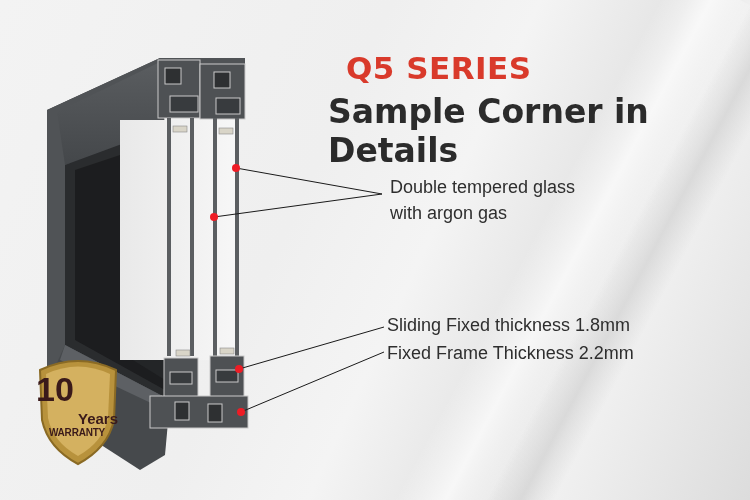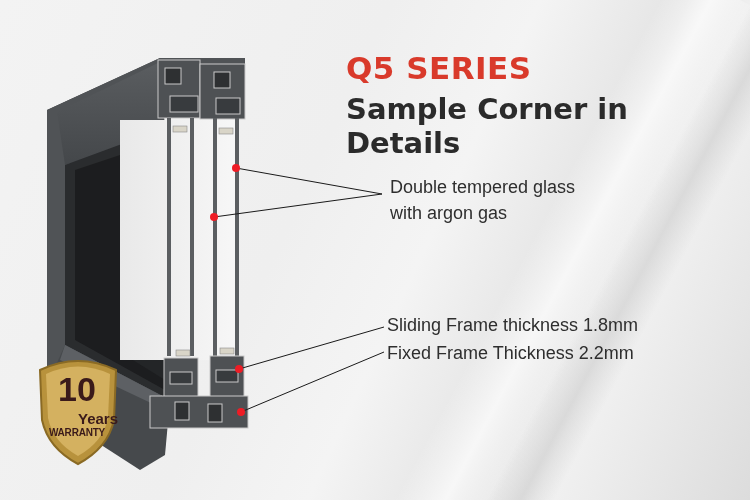--- a/index.html
+++ b/index.html
@@ -6,25 +6,25 @@
   body { width:750px; height:500px; overflow:hidden; background:#ececec; font-family:"Liberation Sans", sans-serif; }
   .stage { position:relative; width:750px; height:500px; overflow:hidden;
     background: linear-gradient(115deg, #f3f3f3 0%, #efefef 40%, #f4f4f4 55%, #e4e4e4 70%, #f2f2f2 78%, #dcdcdc 100%); }
   .sheen1 { position:absolute; left:520px; top:-50px; width:90px; height:650px; transform:rotate(28deg);
     background:linear-gradient(90deg, rgba(255,255,255,0) 0%, rgba(255,255,255,0.7) 50%, rgba(255,255,255,0) 100%); }
   .sheen2 { position:absolute; left:610px; top:-50px; width:60px; height:650px; transform:rotate(28deg);
     background:linear-gradient(90deg, rgba(200,200,200,0) 0%, rgba(190,190,190,0.45) 50%, rgba(200,200,200,0) 100%); }
   .illus { position:absolute; left:0; top:0; }
   .title-red { position:absolute; left:346px; top:50px; font-family:"DejaVu Sans", sans-serif; font-weight:bold;
     font-size:31px; color:#d93a2b; letter-spacing:0.5px; }
-  .title-dark { position:absolute; left:346px; top:92px; font-family:"DejaVu Sans", sans-serif; font-weight:bold;
-    font-size:29px; color:#2b2b2b; }
+  .title-dark { position:absolute; left:328px; top:92px; font-family:"DejaVu Sans", sans-serif; font-weight:bold;
+    font-size:33px; color:#2b2b2b; }
   .label { position:absolute; font-size:18px; color:#2e2e2e; line-height:24px; white-space:nowrap; }
   .badge { position:absolute; left:36px; top:358px; width:82px; height:100px; }
-  .badge-num { position:absolute; left:0; width:82px; top:12px; text-align:center; font-weight:bold; font-size:34px; color:#3a1a1a; }
+  .badge-num { position:absolute; left:0; width:82px; top:12px; font-weight:bold; font-size:34px; color:#3a1a1a; }
   .badge-years { position:absolute; left:0; width:82px; top:52px; text-align:right; font-weight:bold; font-size:15px; color:#3a1a1a; }
   .badge-warr { position:absolute; left:0; width:82px; top:69px; text-align:center; font-weight:bold; font-size:10px; color:#3a1a1a; letter-spacing:-0.2px; }
 </style>
 </head>
 <body>
 
 <div class="stage">
   <div class="sheen1"></div>
   <div class="sheen2"></div>
 
@@ -110,21 +110,21 @@
       <path d="M40,370 Q78,352 116,370 L114,420 Q108,448 78,464 Q48,448 42,420 Z" fill="#b8923c" stroke="#8a6a24" stroke-width="2"></path>
       <path d="M46,374 Q78,359 110,374 L108,418 Q103,442 78,456 Q53,442 48,418 Z" fill="#d4b160"></path>
     </g>
   </svg>
 
   <div class="title-red">Q5 SERIES</div>
   <div class="title-dark">Sample Corner in Details</div>
 
   <div class="label" style="left:390px; top:175px;">Double tempered glass</div>
   <div class="label" style="left:390px; top:201px;">with argon gas</div>
-  <div class="label" style="left:387px; top:313px;">Sliding Frame thickness 1.8mm</div>
+  <div class="label" style="left:387px; top:313px;">Sliding Fixed thickness 1.8mm</div>
   <div class="label" style="left:387px; top:341px;">Fixed Frame Thickness 2.2mm</div>
 
   <div class="badge">
     <div class="badge-num">10</div>
     <div class="badge-years">Years</div>
     <div class="badge-warr">WARRANTY</div>
   </div>
 </div>
 
 </body></html>

